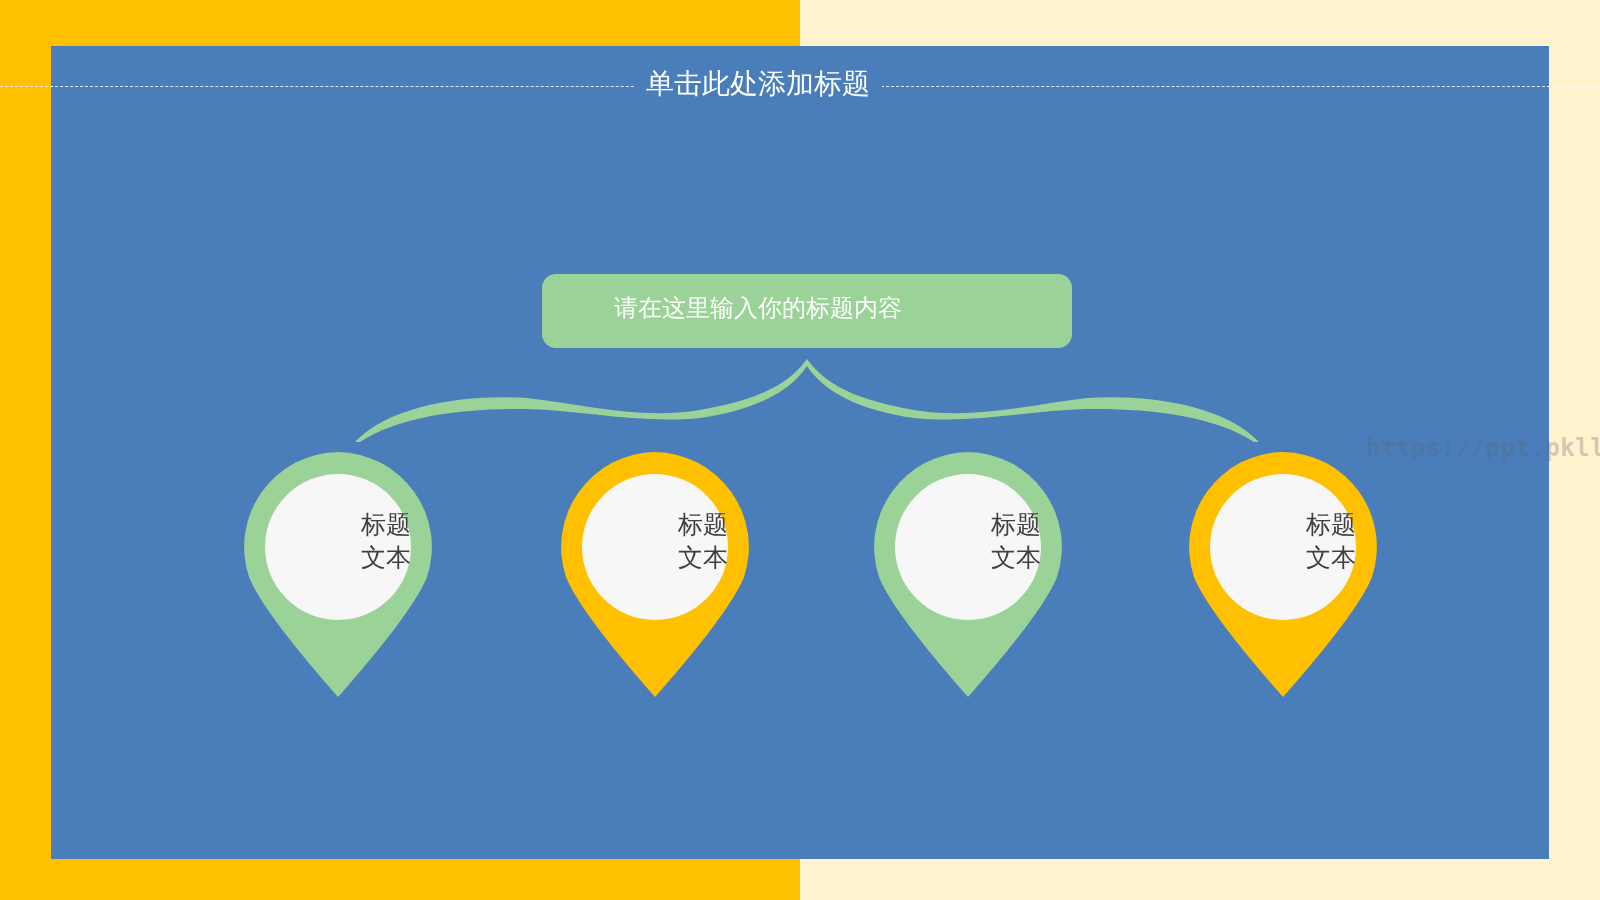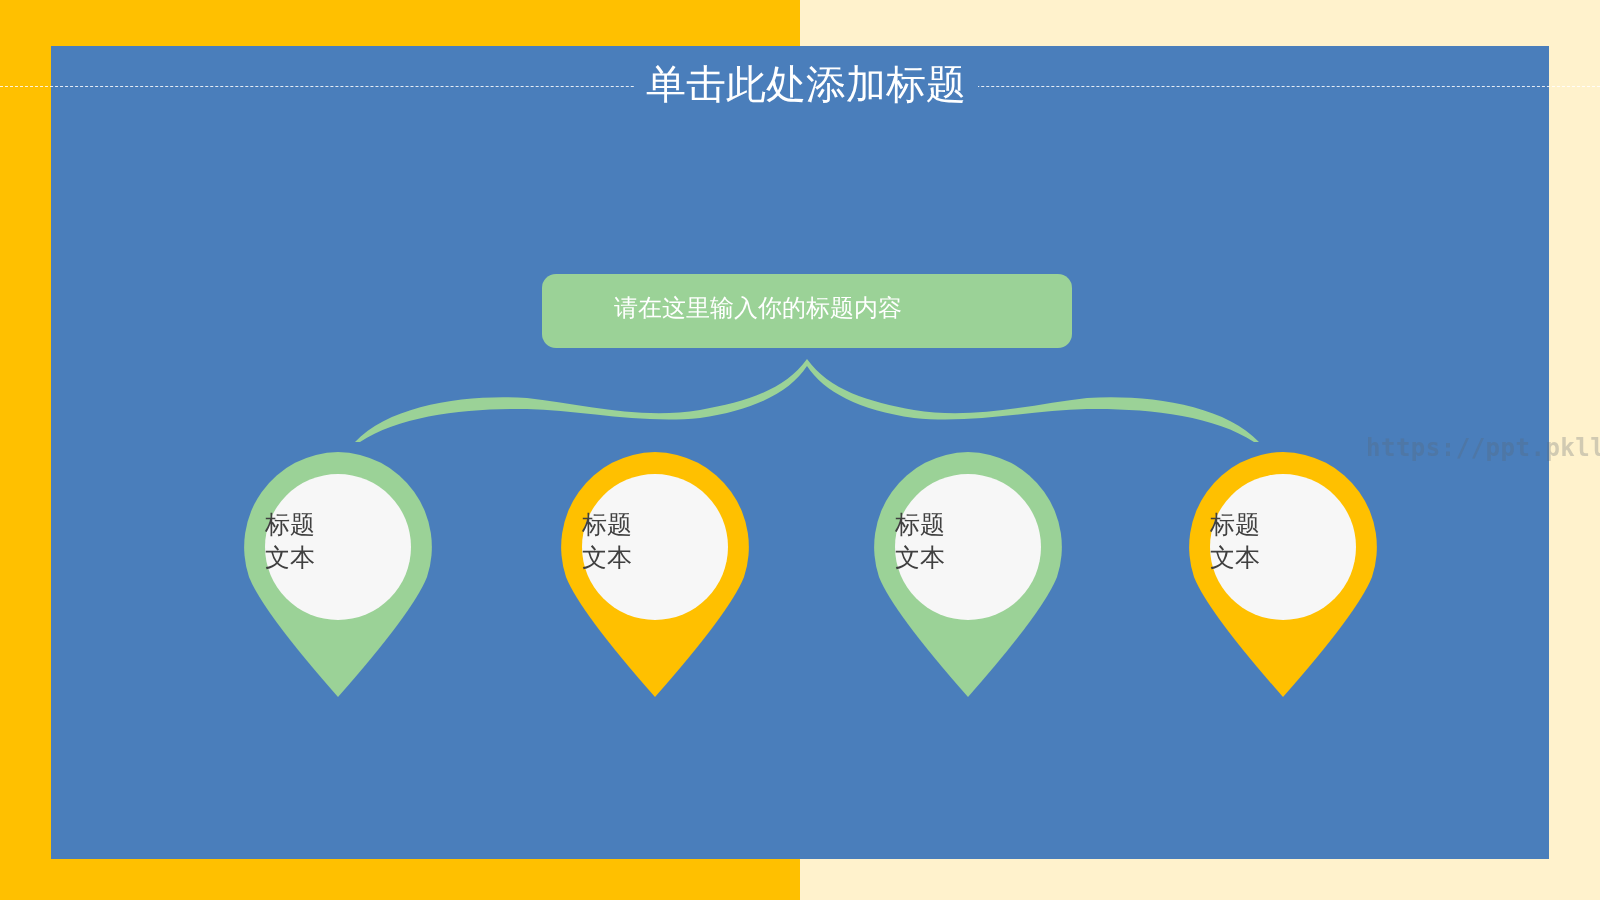--- a/index.html
+++ b/index.html
@@ -7,40 +7,40 @@
     width: 1600px; height: 900px; position: relative; overflow: hidden;
     font-family: "DejaVu Sans", "Liberation Sans", sans-serif;
     background: #fff2cc;
   }
   .bg-left { position: absolute; left: 0; top: 0; width: 800px; height: 900px; background: #ffc000; }
   .bg-right { position: absolute; left: 800px; top: 0; width: 800px; height: 900px; background: #fff2cc; }
   .panel { position: absolute; left: 51px; top: 46px; width: 1498px; height: 813px; background: #4a7ebb; }
   .guide { position: absolute; left: 0; top: 86px; width: 1600px; height: 0; border-top: 1px dashed rgba(255,255,255,0.85); }
   .title {
     position: absolute; left: 634px; top: 58px; padding: 0 12px;
-    color: #ffffff; font-size: 40px; line-height: 52px; letter-spacing: 0px;
+    color: #ffffff; font-size: 28px; line-height: 52px; letter-spacing: 0px;
     background: #4a7ebb; white-space: nowrap;
   }
   .headbox {
     position: absolute; left: 542px; top: 274px; width: 530px; height: 74px;
     background: #9bd297; border-radius: 14px;
   }
   .headbox-text {
     position: absolute; left: 72px; top: 0; height: 74px; line-height: 68px;
     color: #ffffff; font-size: 24px; white-space: nowrap;
   }
   svg.brace { position: absolute; left: 0; top: 0; width: 1600px; height: 900px; pointer-events: none; }
   .pin { position: absolute; width: 190px; height: 245px; }
   .pin svg { position: absolute; left: 0; top: 0; width: 190px; height: 245px; }
   .pin-inner {
     position: absolute; left: 22px; top: 22px; width: 146px; height: 146px; border-radius: 50%;
     background: #f7f7f7;
   }
   .pin-text {
-    position: absolute; left: 0; top: 34px; width: 146px; text-align: left;
+    position: absolute; left: 0; top: 34px; width: 146px; text-align: right;
     color: #404040; font-size: 25px; line-height: 33px;
   }
   .pin-text span { display: block; }
   .watermark {
     position: absolute; left: 1366px; top: 434px; font-size: 24px; font-weight: bold;
     color: rgba(90,100,110,0.28); white-space: nowrap; letter-spacing: 0.5px;
     font-family: "DejaVu Sans Mono", monospace;
   }
 </style>
 </head>

